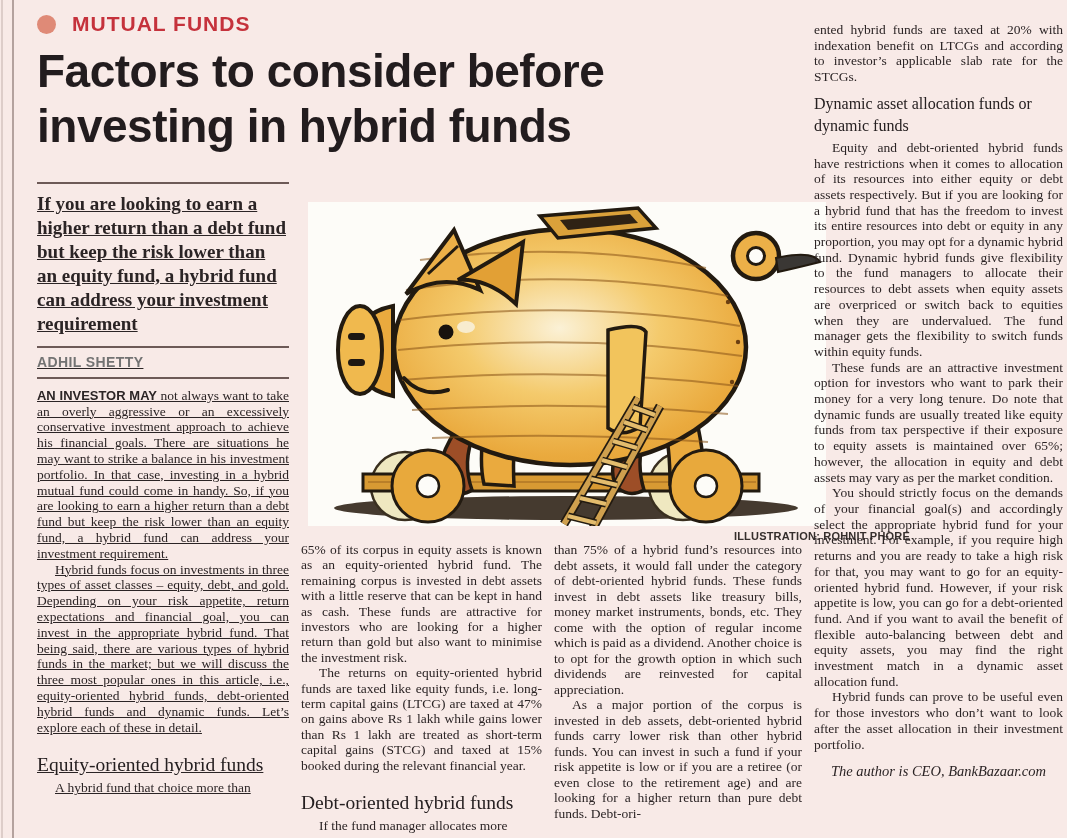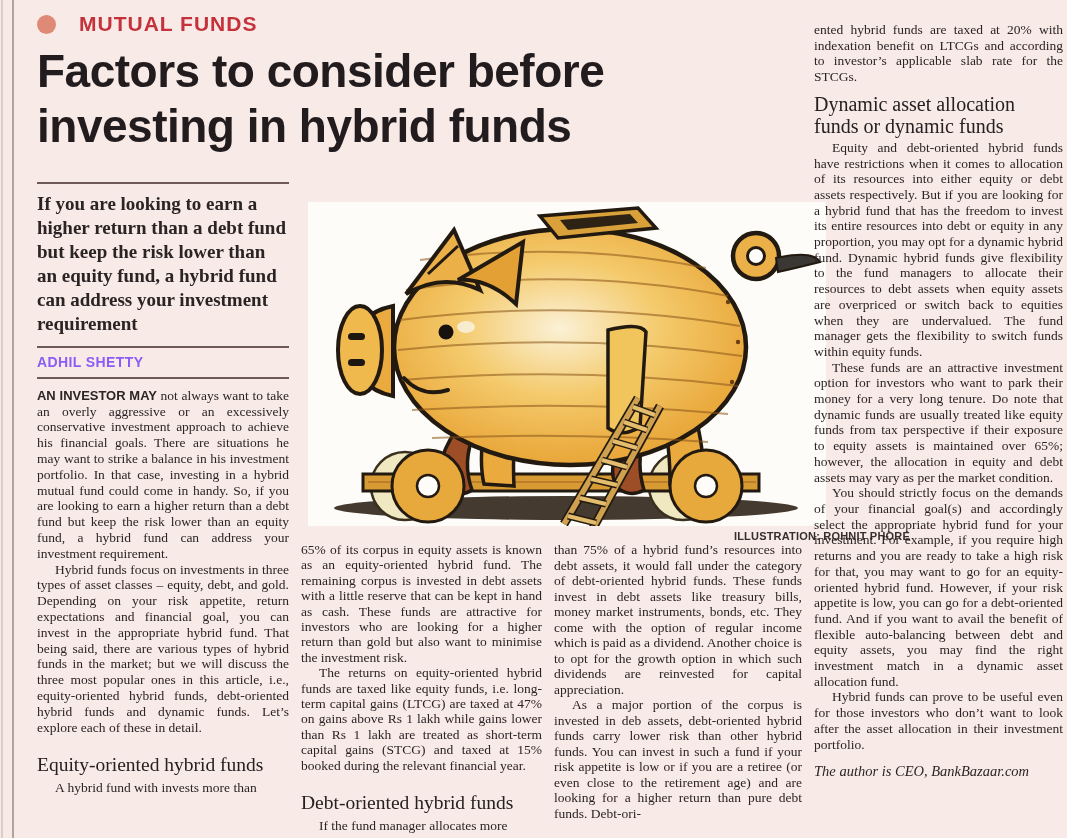--- a/index.html
+++ b/index.html
@@ -1,47 +1,47 @@
 <!DOCTYPE html>
 <html style="--background: #f8eae7; --accent-red: #c5323c; --kicker-dot: #df8a77; --headline: #221c1e; --text: #2b2425; --rule: #6d5a57; --illustration-bg: #fdfcf8; --pig-gold: #ecb048; --cart-gold: #d89a33; --leg-maroon: #9d4e27; --shadow: #453a2f;"><head>
 <meta charset="utf-8">
 <style>
   html,body{margin:0;padding:0;}
   .page{position:relative;width:1067px;height:838px;background:var(--background,#f8eae7);
     font-family:"Liberation Serif",serif;overflow:hidden;color:var(--text,#2b2425);}
   .edge-line-outer{position:absolute;left:1px;top:0;height:100%;width:2px;background:#ddcdc9;}
   .edge-line{position:absolute;left:12px;top:0;height:100%;width:2px;background:#b4a29e;}
   .masthead{position:absolute;left:37px;top:12px;width:740px;}
-  .kicker{display:flex;align-items:center;gap:23px;font-family:"Liberation Sans",sans-serif;
+  .kicker{display:flex;align-items:center;gap:16px;font-family:"Liberation Sans",sans-serif;
     font-weight:700;font-size:21px;letter-spacing:1px;color:var(--accent-red,#c5323c);}
   .kicker-dot{width:19px;height:19px;border-radius:50%;background:var(--kicker-dot,#df8a77);flex:0 0 auto;}
   .headline{font-family:"Liberation Sans",sans-serif;font-weight:700;color:var(--headline,#221c1e);
     font-size:46px;line-height:1.19;margin:8px 0 0;letter-spacing:-0.5px;}
   .headline span{display:block;}
   .col{position:absolute;text-align:justify;font-size:13.5px;line-height:15.8px;overflow:hidden;}
   .col p{margin:0;}
   .col .indent{text-indent:18px;}
   .rule{border:0;border-top:2px solid var(--rule,#6d5a57);margin:0;}
-  .col1{left:37px;top:182px;width:252px;height:656px;}
+  .col1{left:37px;top:182px;width:252px;height:656px;text-decoration:underline;}
   .standfirst{font-weight:700;font-size:19px;line-height:24px;text-align:left;margin:8px 0 10px !important;}
   .byline{font-family:"Liberation Sans",sans-serif;font-weight:700;font-size:14px;
-    letter-spacing:.4px;color:#8b5cf6;padding:7px 0 6px;text-align:left;}
+    letter-spacing:.4px;color:#737373;padding:7px 0 6px;text-align:left;}
   .first-para{margin-top:9px !important;}
   .lead-in{font-family:"Liberation Sans",sans-serif;font-weight:700;font-size:.96em;}
   .subhead{font-family:"Liberation Serif",serif;font-weight:400;font-size:19.5px;line-height:22px;
     margin:19px 0 4px;text-align:left;color:#262021;}
   .illustration{position:absolute;left:292px;top:186px;width:602px;margin:16px;}
   .illustration svg{display:block;width:518px;height:324px;}
   .credit{font-family:"Liberation Sans",sans-serif;font-weight:700;font-size:11px;color:#352e2c;
     text-align:right;margin-top:4px;letter-spacing:.2px;}
   .col2{left:301px;top:542px;width:241px;height:297px;line-height:15.4px;}
   .col3{left:554px;top:542px;width:248px;height:297px;line-height:15.5px;}
   .col4{left:814px;top:22px;width:249px;height:816px;line-height:15.7px;}
-  .col4 .subhead{font-size:20px;line-height:22px;margin:8px 0 3px;}
-  .author{font-style:italic;text-align:left;font-size:14.5px;margin-top:12px !important;}
+  .col4 .subhead{font-size:16px;line-height:22px;margin:8px 0 3px;}
+  .author{font-style:italic;text-align:center;font-size:14.5px;margin-top:12px !important;}
 </style>
 </head>
 <body>
 
 <div class="page">
   <div class="edge-line-outer"></div>
   <div class="edge-line"></div>
 
   <header class="masthead">
     <div class="kicker">
@@ -56,21 +56,21 @@
 
   <div class="col col1">
     <hr class="rule">
     <p class="standfirst">If you are looking to earn a higher return than a debt fund but keep the risk lower than an equity fund, a hybrid fund can address your investment requirement</p>
     <hr class="rule">
     <div class="byline">ADHIL SHETTY</div>
     <hr class="rule">
     <p class="first-para"><span class="lead-in">AN INVESTOR MAY</span><span> not always want to take an overly aggressive or an excessively conservative investment approach to achieve his financial goals. There are situations he may want to strike a balance in his investment portfolio. In that case, investing in a hybrid mutual fund could come in handy. So, if you are looking to earn a higher return than a debt fund but keep the risk lower than an equity fund, a hybrid fund can address your investment requirement.</span></p>
     <p class="indent">Hybrid funds focus on investments in three types of asset classes – equity, debt, and gold. Depending on your risk appetite, return expectations and financial goal, you can invest in the appropriate hybrid fund. That being said, there are various types of hybrid funds in the market; but we will discuss the three most popular ones in this article, i.e., equity-oriented hybrid funds, debt-oriented hybrid funds and dynamic funds. Let’s explore each of these in detail.</p>
     <h2 class="subhead">Equity-oriented hybrid funds</h2>
-    <p class="indent">A hybrid fund with invests more than</p>
+    <p class="indent">A hybrid fund that choice more than</p>
   </div>
 
   <figure class="illustration">
     <svg viewBox="0 0 518 324" xmlns="http://www.w3.org/2000/svg">
       <defs>
         <radialGradient id="pigGrad" cx="0.47" cy="0.42" r="0.75">
           <stop offset="0%" stop-color="#fbf1d6"></stop>
           <stop offset="38%" stop-color="#f4ca6c"></stop>
           <stop offset="72%" stop-color="#eaaa3e"></stop>
           <stop offset="100%" stop-color="#dd9a2f"></stop>

